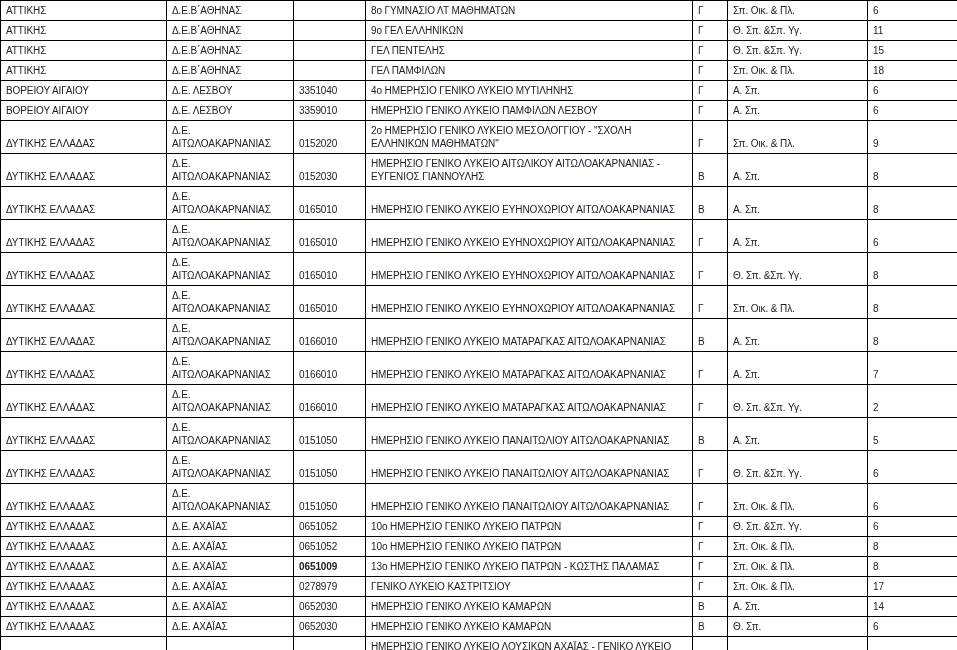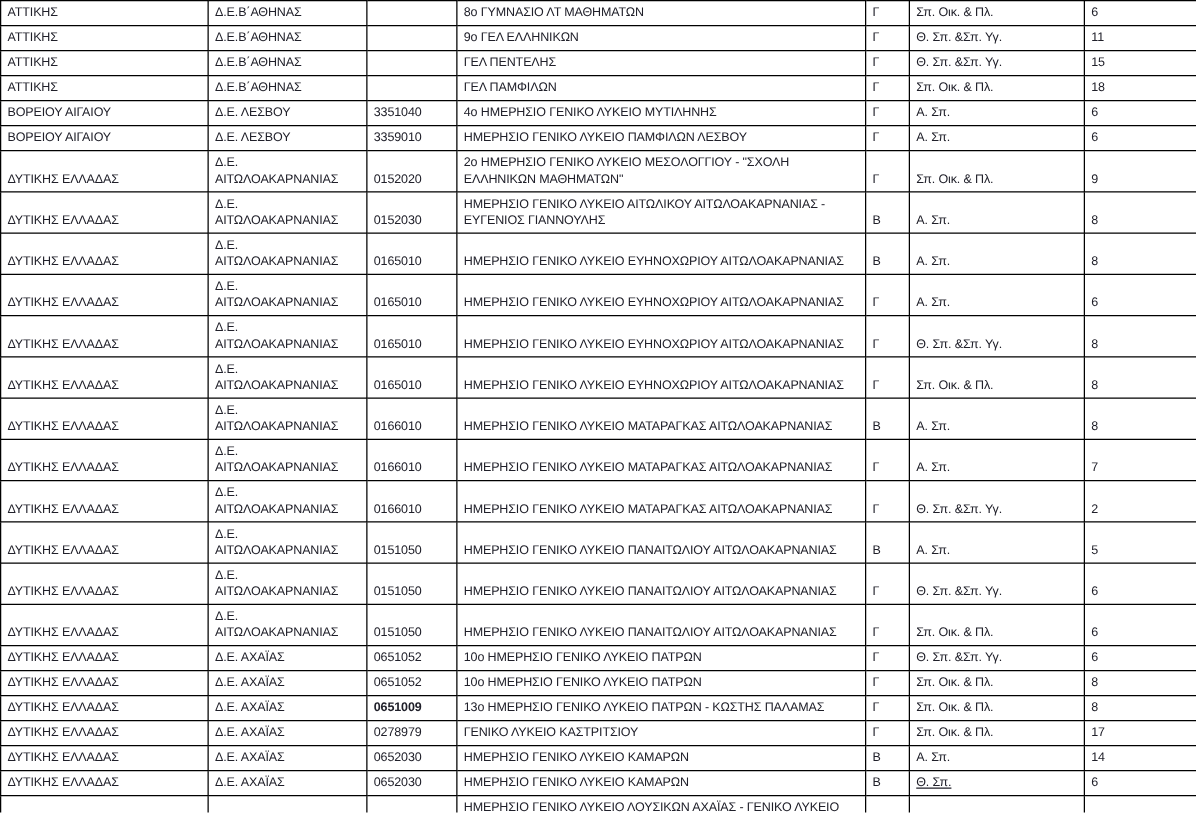--- a/index.html
+++ b/index.html
@@ -259,21 +259,21 @@
     <td class="cell-grade" style="border-color: rgb(0, 0, 0); color: rgb(32, 32, 42);">Β</td>
     <td class="cell-orientation" style="border-color: rgb(0, 0, 0); color: rgb(32, 32, 42);">Α. Σπ.</td>
     <td class="cell-count" style="border-color: rgb(0, 0, 0); color: rgb(32, 32, 42);">14</td>
   </tr>
       <tr>
     <td class="cell-region" style="border-color: rgb(0, 0, 0); color: rgb(32, 32, 42);">ΔΥΤΙΚΗΣ ΕΛΛΑΔΑΣ</td>
     <td class="cell-directorate" style="border-color: rgb(0, 0, 0); color: rgb(32, 32, 42);">Δ.Ε. ΑΧΑΪΑΣ</td>
     <td class="cell-code" style="border-color: rgb(0, 0, 0); color: rgb(32, 32, 42);">0652030</td>
     <td class="cell-school" style="border-color: rgb(0, 0, 0); color: rgb(32, 32, 42);">ΗΜΕΡΗΣΙΟ ΓΕΝΙΚΟ ΛΥΚΕΙΟ ΚΑΜΑΡΩΝ</td>
     <td class="cell-grade" style="border-color: rgb(0, 0, 0); color: rgb(32, 32, 42);">Β</td>
-    <td class="cell-orientation" style="border-color: rgb(0, 0, 0); color: rgb(32, 32, 42); text-decoration: underline;">Θ. Σπ.</td>
+    <td class="cell-orientation" style="border-color: rgb(0, 0, 0); color: rgb(32, 32, 42);">Θ. Σπ.</td>
     <td class="cell-count" style="border-color: rgb(0, 0, 0); color: rgb(32, 32, 42);">6</td>
   </tr>
       <tr>
     <td class="cell-region" style="border-color: rgb(0, 0, 0); color: rgb(32, 32, 42);">ΔΥΤΙΚΗΣ ΕΛΛΑΔΑΣ</td>
     <td class="cell-directorate" style="border-color: rgb(0, 0, 0); color: rgb(32, 32, 42);">Δ.Ε. ΑΧΑΪΑΣ</td>
     <td class="cell-code" style="border-color: rgb(0, 0, 0); color: rgb(32, 32, 42);">0657010</td>
     <td class="cell-school" style="border-color: rgb(0, 0, 0); color: rgb(32, 32, 42);">ΗΜΕΡΗΣΙΟ ΓΕΝΙΚΟ ΛΥΚΕΙΟ ΛΟΥΣΙΚΩΝ ΑΧΑΪΑΣ - ΓΕΝΙΚΟ ΛΥΚΕΙΟ ΛΟΥΣΙΚΩΝ</td>
     <td class="cell-grade" style="border-color: rgb(0, 0, 0); color: rgb(32, 32, 42);">Β</td>
     <td class="cell-orientation" style="border-color: rgb(0, 0, 0); color: rgb(32, 32, 42);">Α. Σπ.</td>
     <td class="cell-count" style="border-color: rgb(0, 0, 0); color: rgb(32, 32, 42);">7</td>

